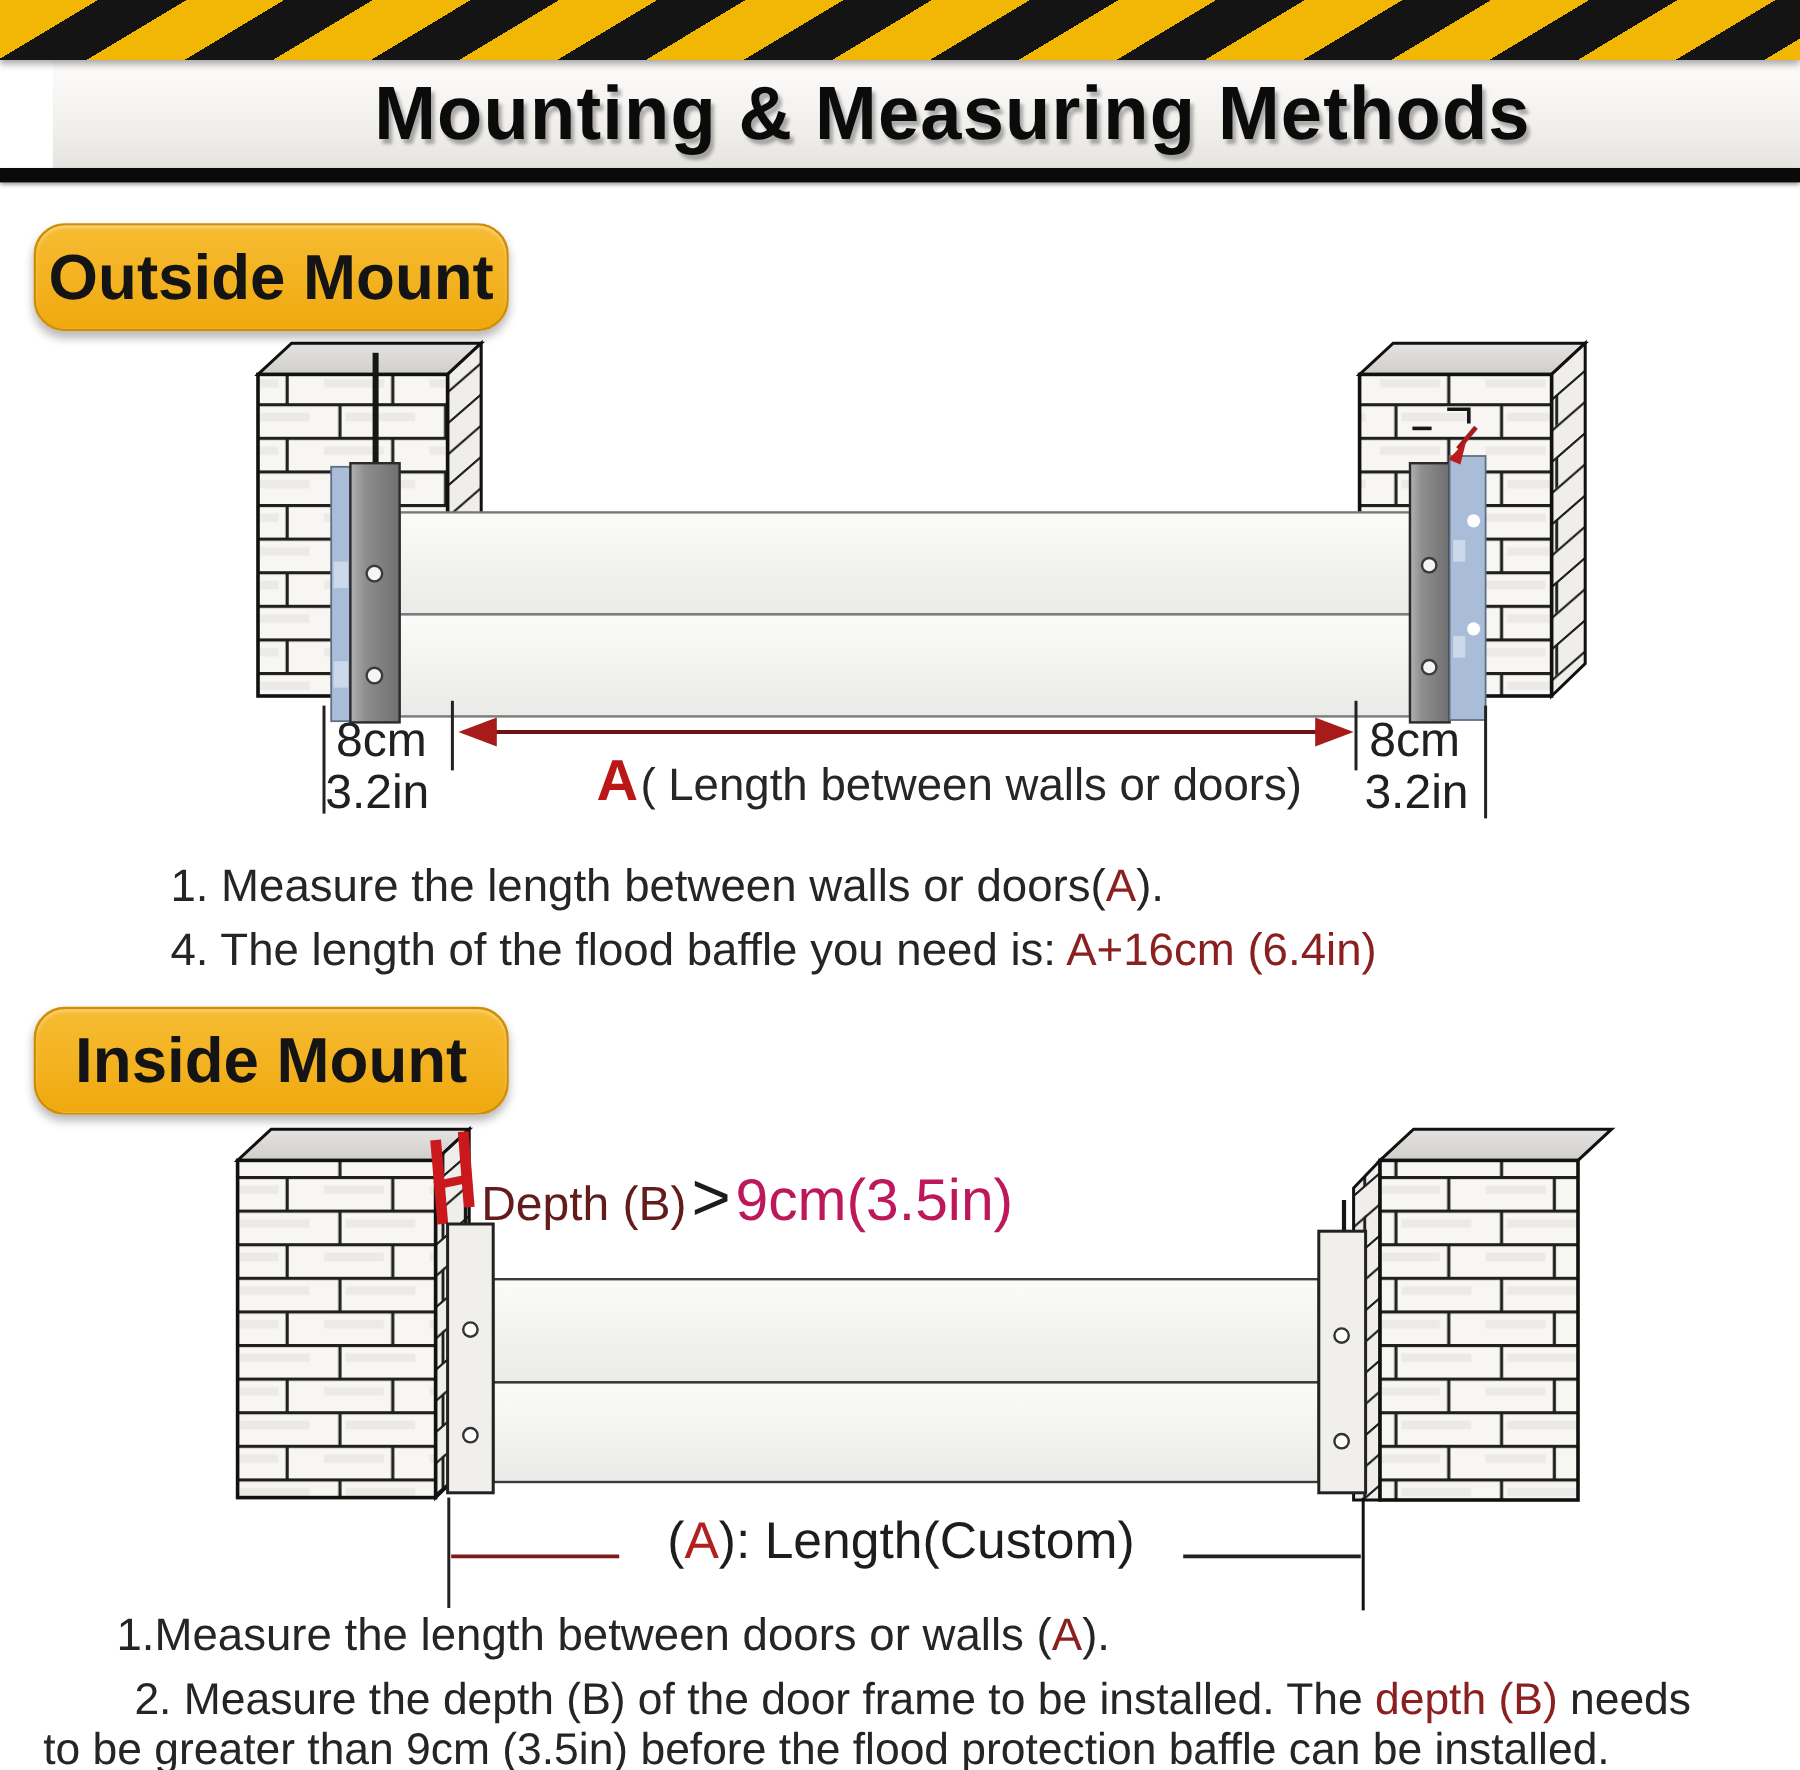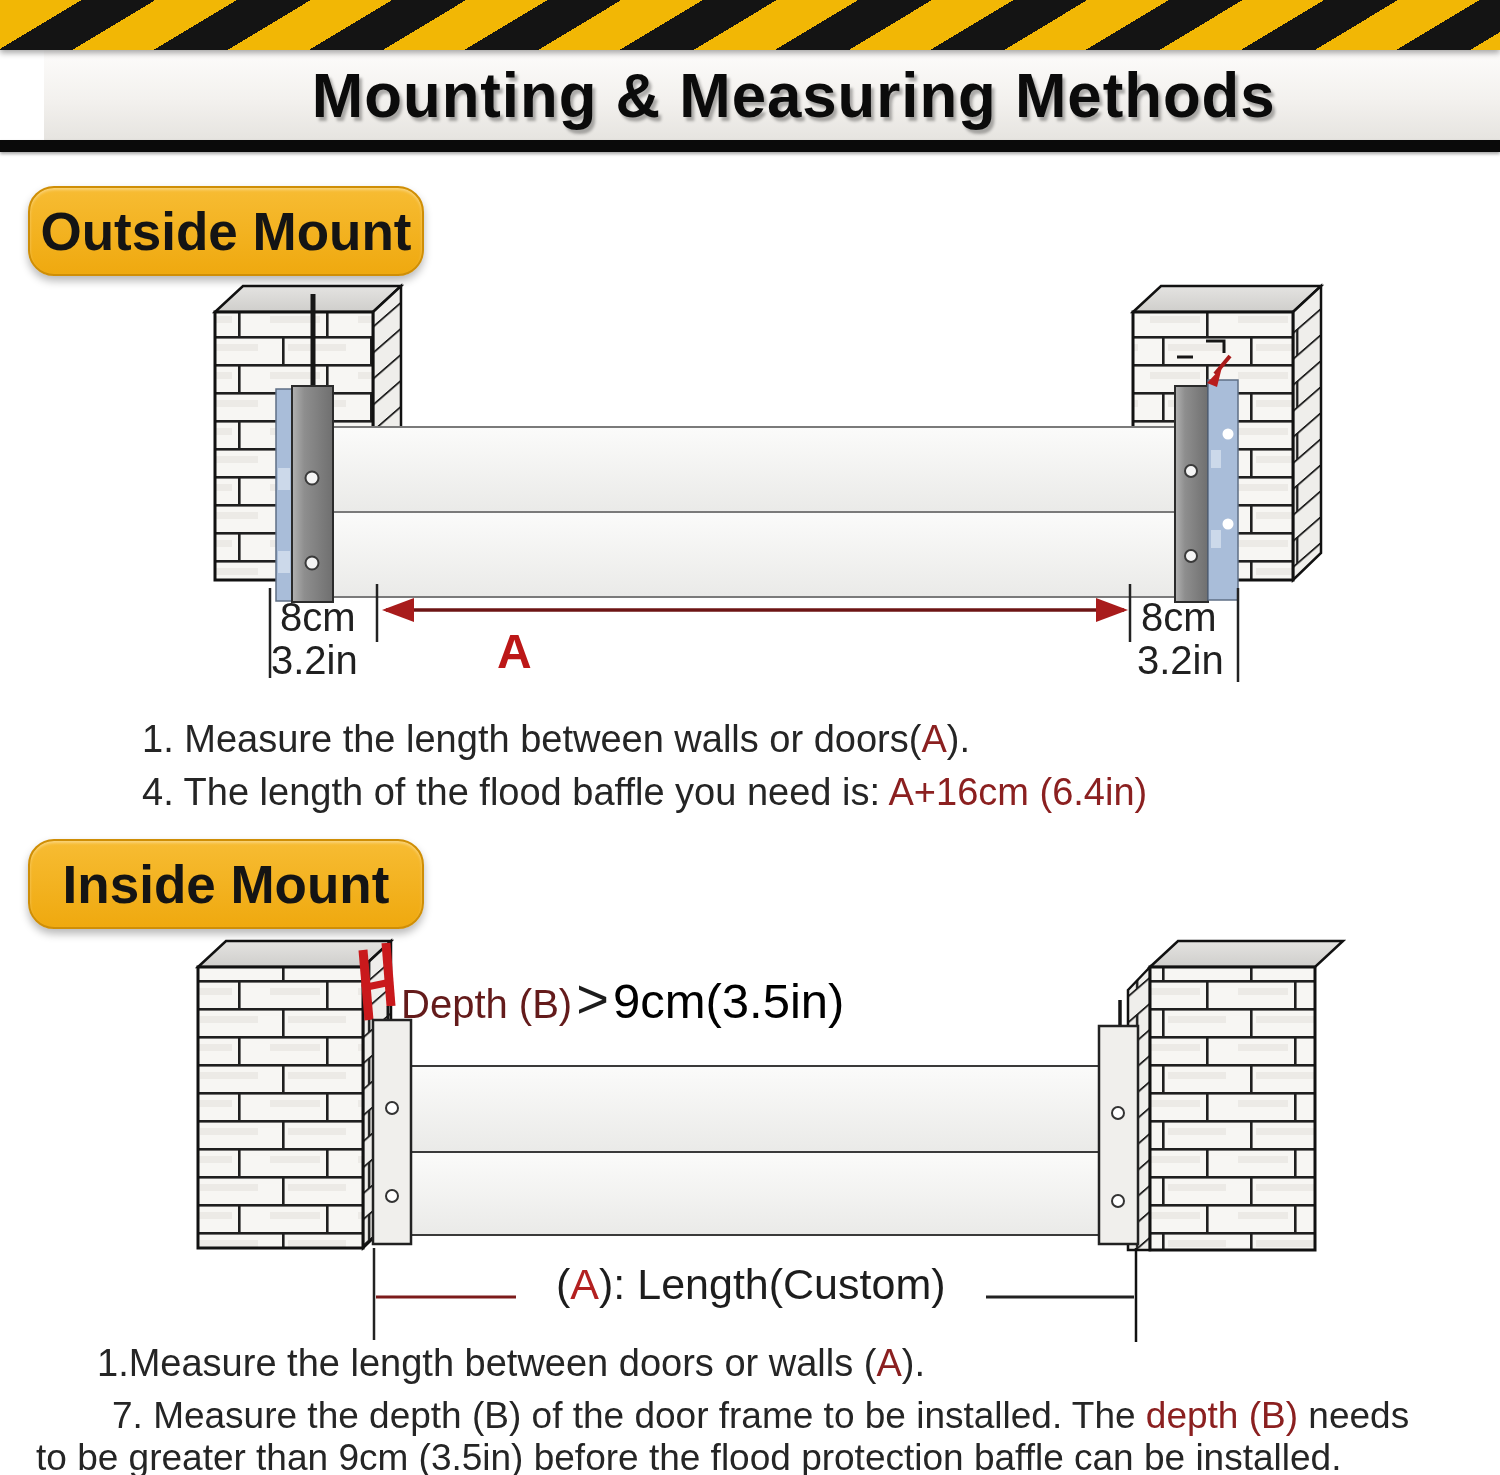--- a/index.html
+++ b/index.html
@@ -54,21 +54,21 @@
   .span-label-outside .rest{font-size:38px; color:#262626;}
 
   .step{font-size:38px; color:#252525;}
   .step .em{color:#8b2020;}
   .os-step1{left:142px; top:718px;}
   .os-step2{left:142px; top:771px;}
 
   .depth-label{left:401px; top:948px; display:flex; align-items:baseline;}
   .depth-label .dname{font-size:40px; color:#641b1b;}
   .depth-label .dgt{font-size:56px; color:#1c1c1c; margin:0 4px;}
-  .depth-label .dval{font-size:49px; color:#000000;margin-top:25px;}
+  .depth-label .dval{font-size:49px; color:#be185d;margin-top:25px;}
 
   .span-label-inside{left:556px; top:1260px; font-size:43px; color:#1d1d1d;}
   .span-label-inside .em{color:#b32020;}
 
   .in-step{font-size:37px;text-align:center;}
   .in-step1{left:97px; top:1342px; font-size:38px;}
   .in-step2{left:112px; top:1395px;}
   .in-step3{left:36px; top:1437px;}
 </style>
 </head>
@@ -224,20 +224,21 @@
     <span>Inside Mount</span>
   </div>
 
   <div class="overlay meas m-left-cm">8cm</div>
   <div class="overlay meas m-left-in">3.2in</div>
   <div class="overlay meas m-right-cm">8cm</div>
   <div class="overlay meas m-right-in">3.2in</div>
 
   <div class="overlay span-label-outside">
     <span class="em-a">A</span>
+    <span class="rest">( Length between walls or doors)</span>
   </div>
 
   <div class="overlay step os-step1">
     <span>1. Measure the length between walls or doors(</span><span class="em">A</span><span>).</span>
   </div>
   <div class="overlay step os-step2">
     <span>4. The length of the flood baffle you need is: </span><span class="em">A+16cm (6.4in)</span><span></span>
   </div>
 
   <div class="overlay depth-label">
@@ -247,19 +248,19 @@
   </div>
 
   <div class="overlay span-label-inside">
     <span>(</span><span class="em">A</span><span>): Length(Custom)</span>
   </div>
 
   <div class="overlay step in-step in-step1">
     <span>1.Measure the length between doors or walls (</span><span class="em">A</span><span>).</span>
   </div>
   <div class="overlay step in-step in-step2">
-    <span>7. Measure the depth (B) of the door frame to be installed. The </span><span class="em">depth (B)</span><span> needs</span>
+    <span>2. Measure the depth (B) of the door frame to be installed. The </span><span class="em">depth (B)</span><span> needs</span>
   </div>
   <div class="overlay step in-step in-step3">
     <span>to be greater than 9cm (3.5in) before the flood protection baffle can be installed.</span><span class="em"></span><span></span>
   </div>
 
 </div>
 
 </body></html>

